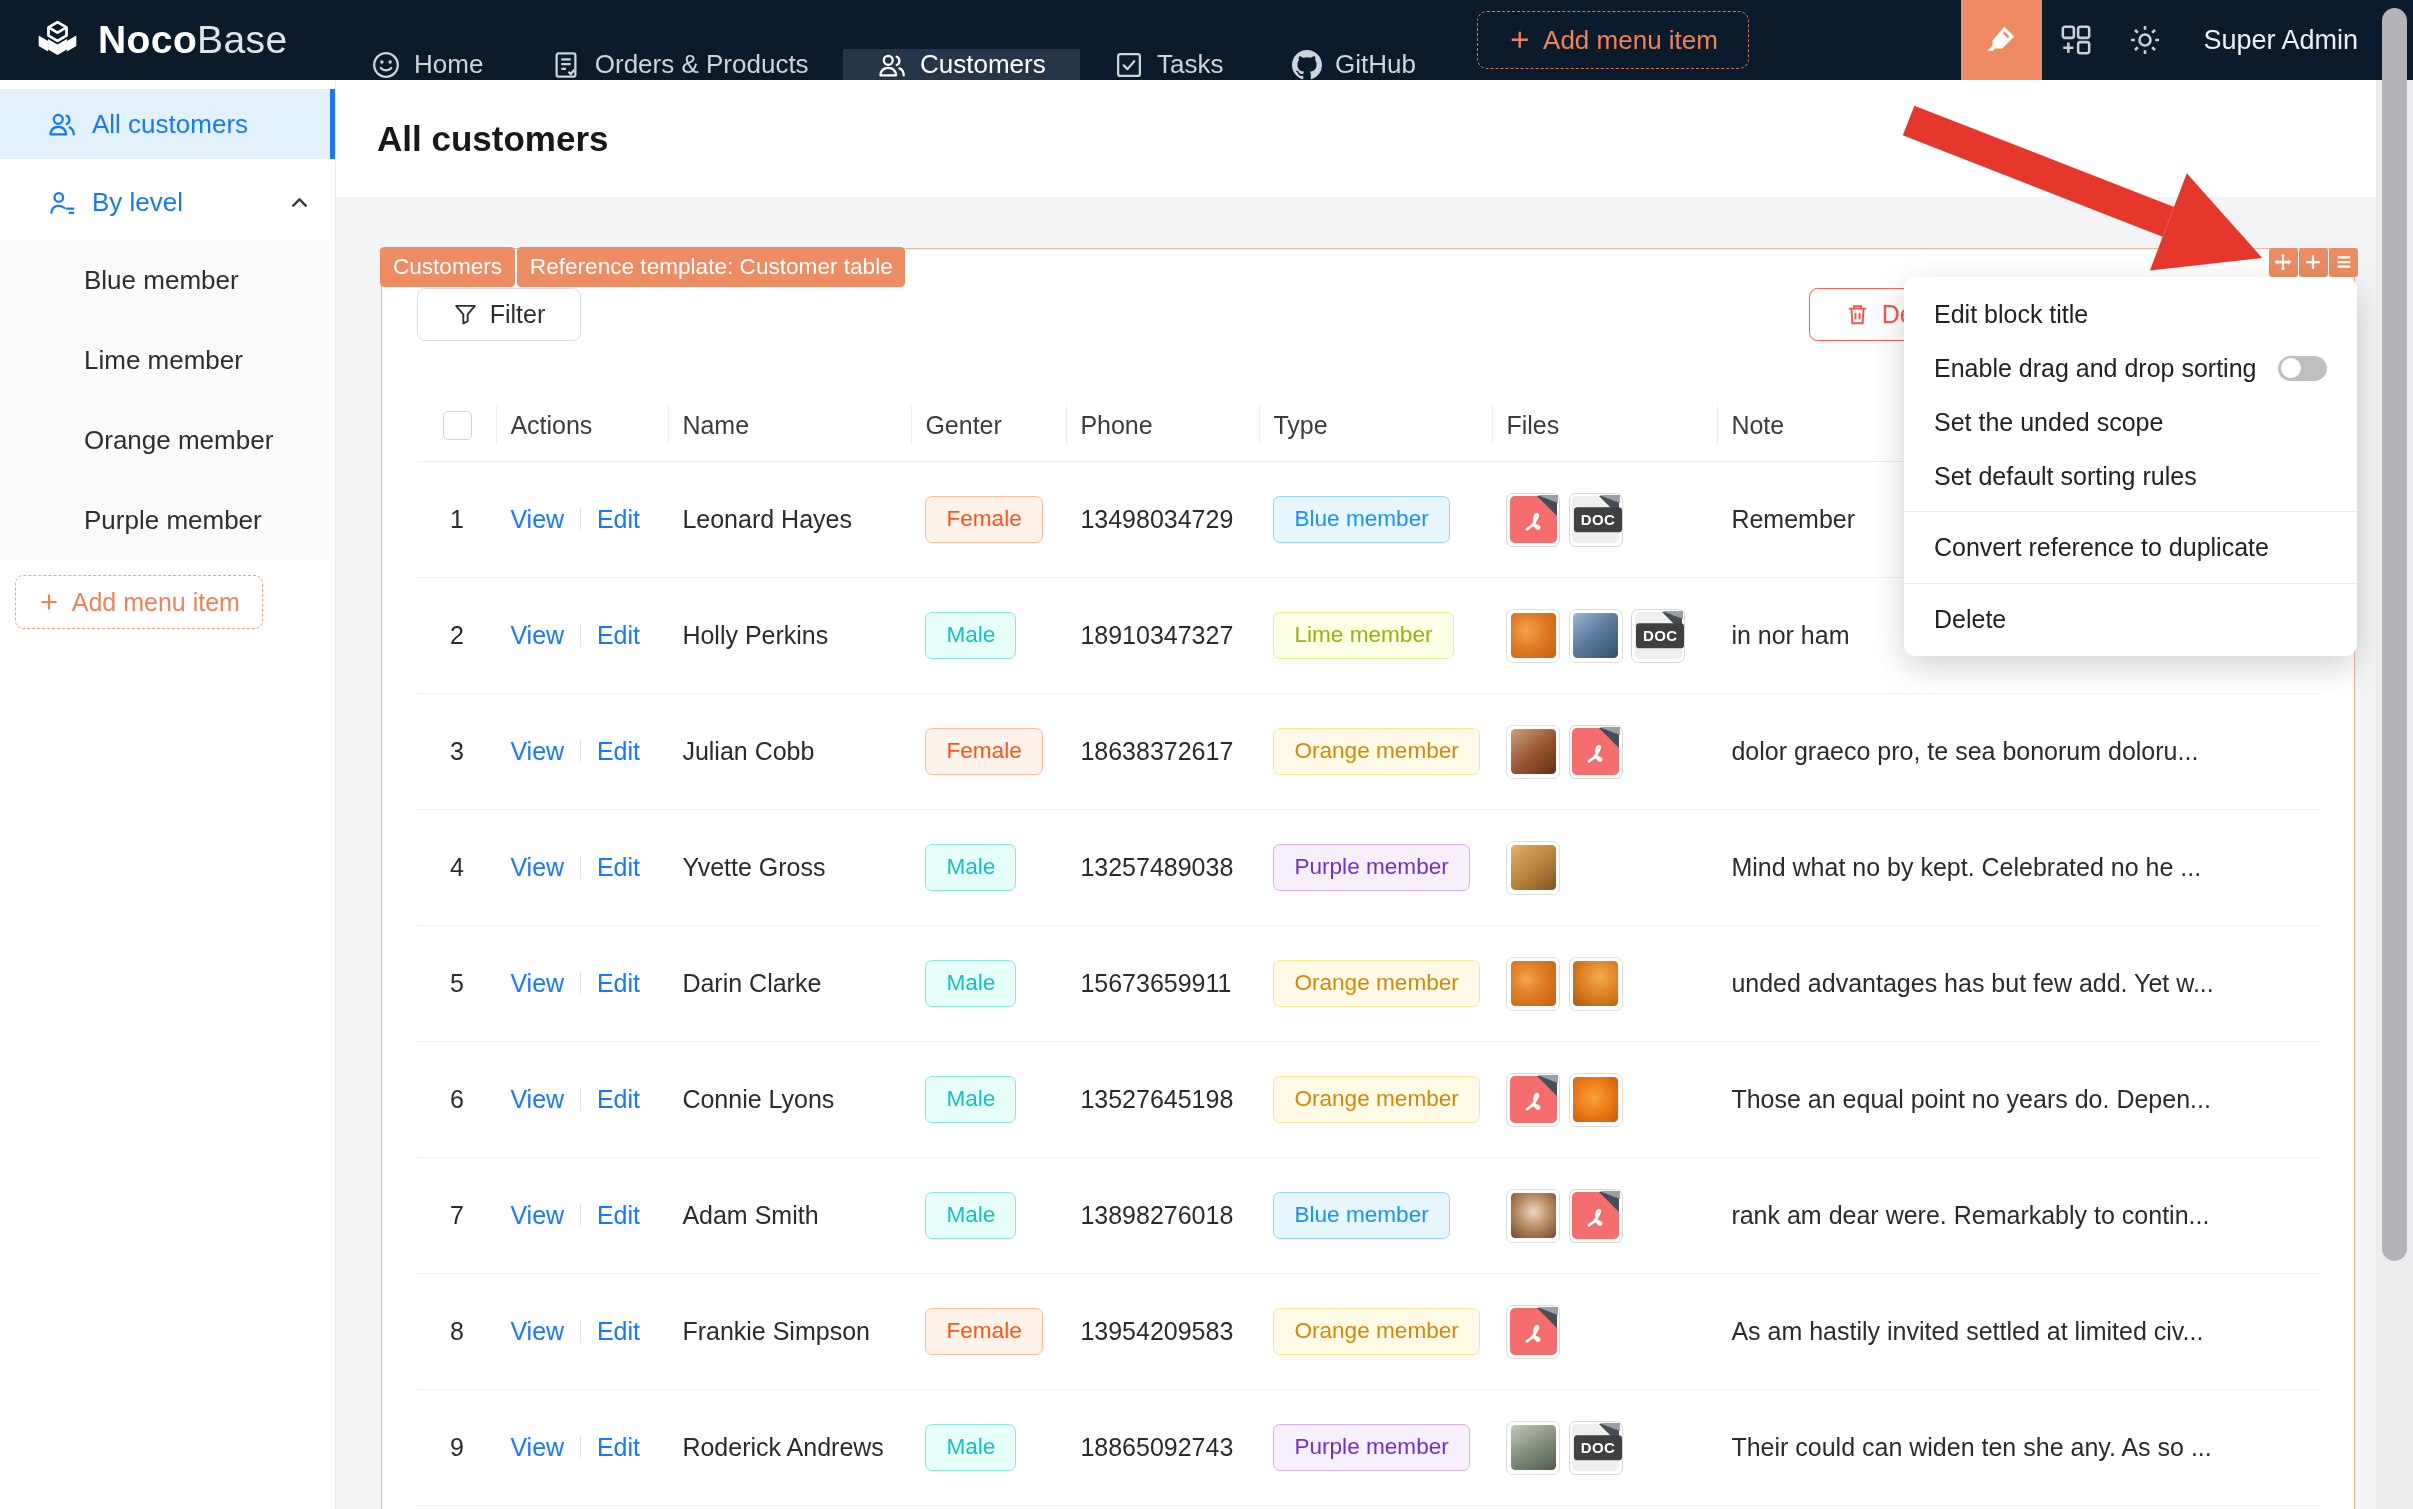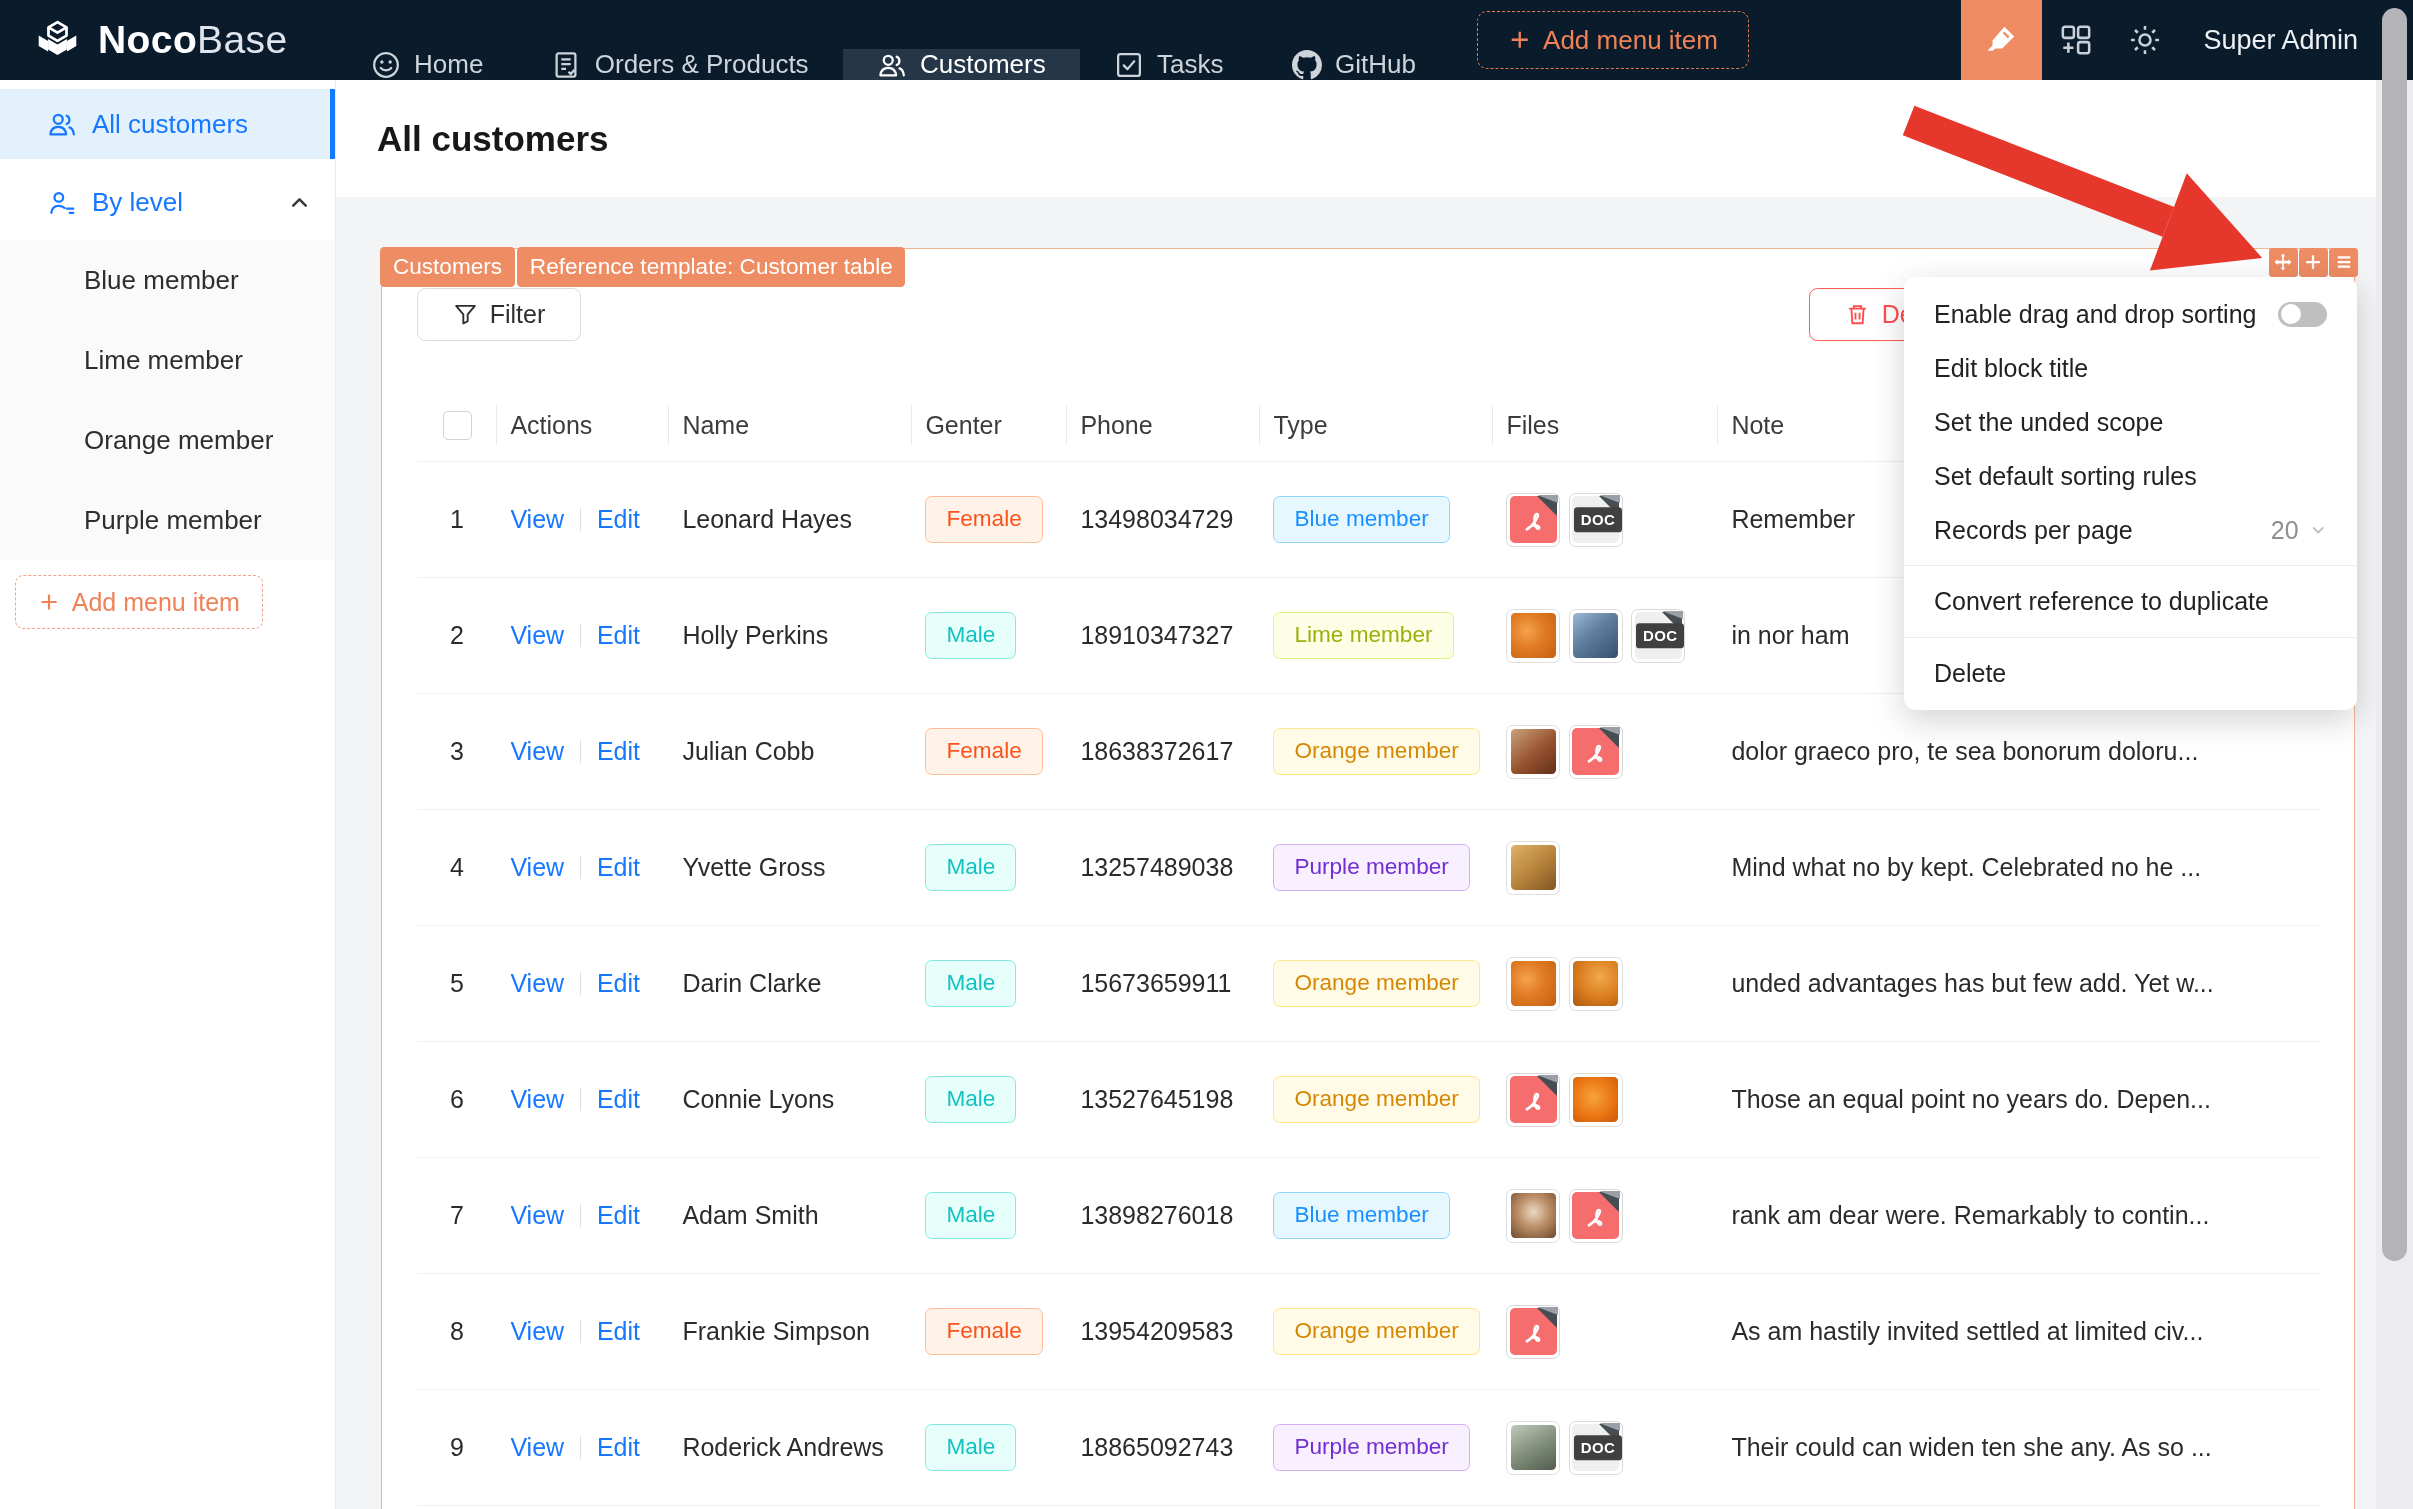--- a/index.html
+++ b/index.html
@@ -527,42 +527,33 @@
       </span>
       <span class="d-ico">
         <svg viewBox="0 0 16 16" fill="none" stroke="currentColor" stroke-width="1.8">
             <path d="M3 4.3h10M3 8h10M3 11.7h10"></path>
           </svg>
       </span>
     </div>
 
     <div class="menu" id="ctx-menu">
         <div class="menu-item">
+          <span>Edit block title</span>
+        </div>
+        <div class="menu-item">
           <span>Enable drag and drop sorting</span>
           <span class="toggle">
             <span class="knob"></span>
           </span>
         </div>
         <div class="menu-item">
-          <span>Edit block title</span>
-        </div>
-        <div class="menu-item">
           <span>Set the unded scope</span>
         </div>
         <div class="menu-item">
           <span>Set default sorting rules</span>
-        </div>
-        <div class="menu-item">
-          <span>Records per page</span>
-          <span class="mi-right">
-            <span>20</span>
-            <svg viewBox="0 0 16 16" fill="none" stroke="currentColor" stroke-width="1.6">
-              <path d="M4 6l4 4 4-4" stroke-linecap="round" stroke-linejoin="round"></path>
-            </svg>
-          </span>
         </div>
         <div class="menu-divider"></div>
         <div class="menu-item">
           <span>Convert reference to duplicate</span>
         </div>
         <div class="menu-divider"></div>
         <div class="menu-item">
           <span>Delete</span>
         </div>
       </div>

